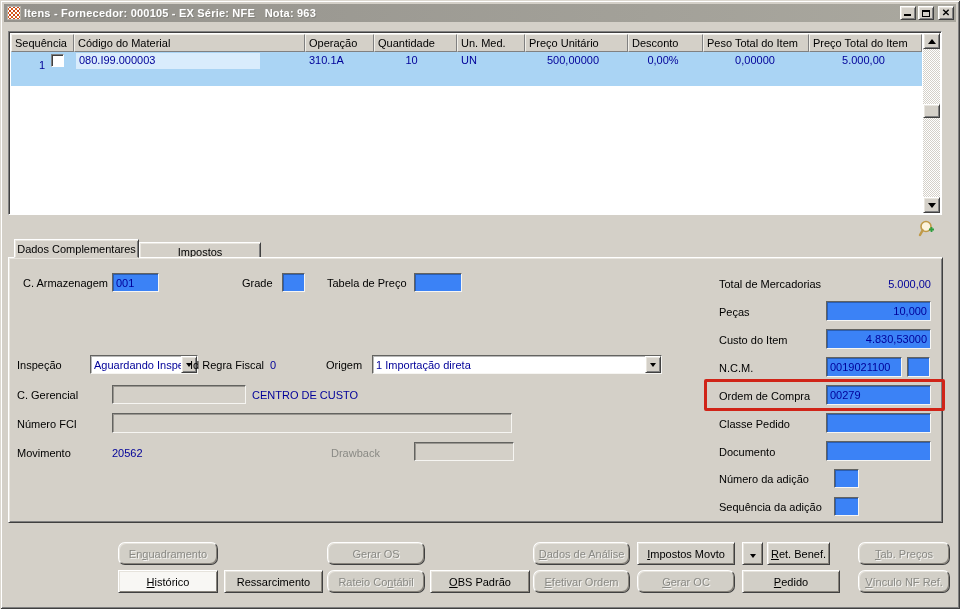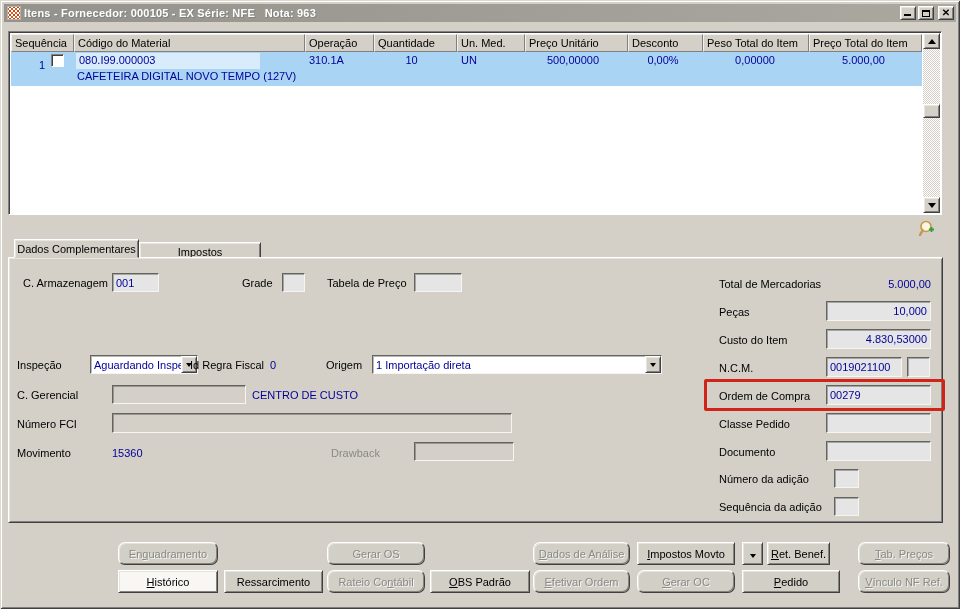--- a/index.html
+++ b/index.html
@@ -52,21 +52,21 @@
        box-shadow:inset 1px 1px 0 #e8e5de, inset -1px 0 0 #808080;text-align:center;}
   .tab-active{left:14px;top:239px;width:125px;height:19px;padding-top:3px;z-index:3;}
   .tab-idle{left:139px;top:242px;width:122px;height:16px;padding-top:3px;z-index:1;}
   .tab-panel{position:absolute;left:8px;top:257px;width:935px;height:266px;background:#d4d0c8;z-index:2;
              border:1px solid;border-color:#fff #404040 #404040 #fff;
              box-shadow:inset 1px 1px 0 #e8e5de, inset -1px -1px 0 #808080;}
   
   .lbl{position:absolute;white-space:nowrap;}
   .lbl.off{color:#8a8a85;}
   .val{position:absolute;white-space:nowrap;color:#000099;}
-  .field{position:absolute;background:#e5e5e5;border:1px solid;border-color:#636360 #f6f5f2 #f6f5f2 #636360;
+  .field{position:absolute;background:#3b82f6;border:1px solid;border-color:#636360 #f6f5f2 #f6f5f2 #636360;
          box-shadow:inset 1px 1px 0 rgba(0,0,0,.28);font:11px "Liberation Sans",sans-serif;color:#000099;
          padding:1px 3px;outline:none;}
   .field.gray{background:#d4d0c8;}
   .ra{text-align:right;}
   .combo{position:absolute;background:#fff;border:1px solid;border-color:#636360 #f6f5f2 #f6f5f2 #636360;
          box-shadow:inset 1px 1px 0 rgba(0,0,0,.28);color:#000099;display:flex;align-items:center;}
   .combo-text{flex:1;padding:0 3px;white-space:nowrap;overflow:hidden;}
   .combo-btn{width:16px;align-self:stretch;background:#d4d0c8;border:1px solid;border-color:#fff #404040 #404040 #fff;
              box-shadow:inset 1px 1px 0 #e8e5de, inset -1px -1px 0 #808080;display:flex;align-items:center;justify-content:center;}
   .tri-sm{width:0;height:0;border:3px solid transparent;border-top:4px solid #000;margin-bottom:-3px;}
@@ -122,21 +122,20 @@
         <div class="td" style="width:231px">
           <span class="code-box">080.I99.000003</span>
         </div>
         <div class="td" style="width:69px;padding-left:4px">310.1A</div>
         <div class="td num" style="width:83px;padding-right:8px">10</div>
         <div class="td" style="width:68px;padding-left:4px">UN</div>
         <div class="td num" style="width:103px;padding-right:7px">500,00000</div>
         <div class="td num" style="width:75px;padding-right:5px">0,00%</div>
         <div class="td num" style="width:106px;padding-right:2px">0,00000</div>
         <div class="td num" style="flex:1">5.000,00</div>
-        <span class="desc">CAFETEIRA DIGITAL NOVO TEMPO (127V)</span>
       </div>
     </div>
     <div class="sbar">
       <div class="sb-btn" style="top:0">
             <div class="tri-up"></div>
           </div>
       <div class="sb-thumb"></div>
       <div class="sb-btn" style="bottom:0">
             <div class="tri-dn"></div>
           </div>
@@ -181,21 +180,21 @@
     </div>
 
     <span class="lbl" style="left:8px;top:131px">C. Gerencial</span>
     <input class="field gray" style="left: 103px; top: 127px; width: 134px; height: 19px;" value="">
     <span class="val" style="left:243px;top:131px">CENTRO DE CUSTO</span>
 
     <span class="lbl" style="left:8px;top:160px">Número FCI</span>
     <input class="field gray" style="left: 103px; top: 155px; width: 400px; height: 20px;" value="">
 
     <span class="lbl" style="left:8px;top:189px">Movimento</span>
-    <span class="val" style="left:103px;top:189px">15360</span>
+    <span class="val" style="left:103px;top:189px">20562</span>
     <span class="lbl off" style="left:322px;top:189px">Drawback</span>
     <input class="field gray" style="left: 405px; top: 184px; width: 100px; height: 19px;" value="">
 
     <span class="lbl" style="left:710px;top:20px">Total de Mercadorias</span>
     <span class="val ra" style="left:810px;top:20px;width:112px">5.000,00</span>
 
     <span class="lbl" style="left:710px;top:48px">Peças</span>
     <input class="field ra" style="left: 817px; top: 43px; width: 105px; height: 20px;" value="10,000">
 
     <span class="lbl" style="left:710px;top:76px">Custo do Item</span>

